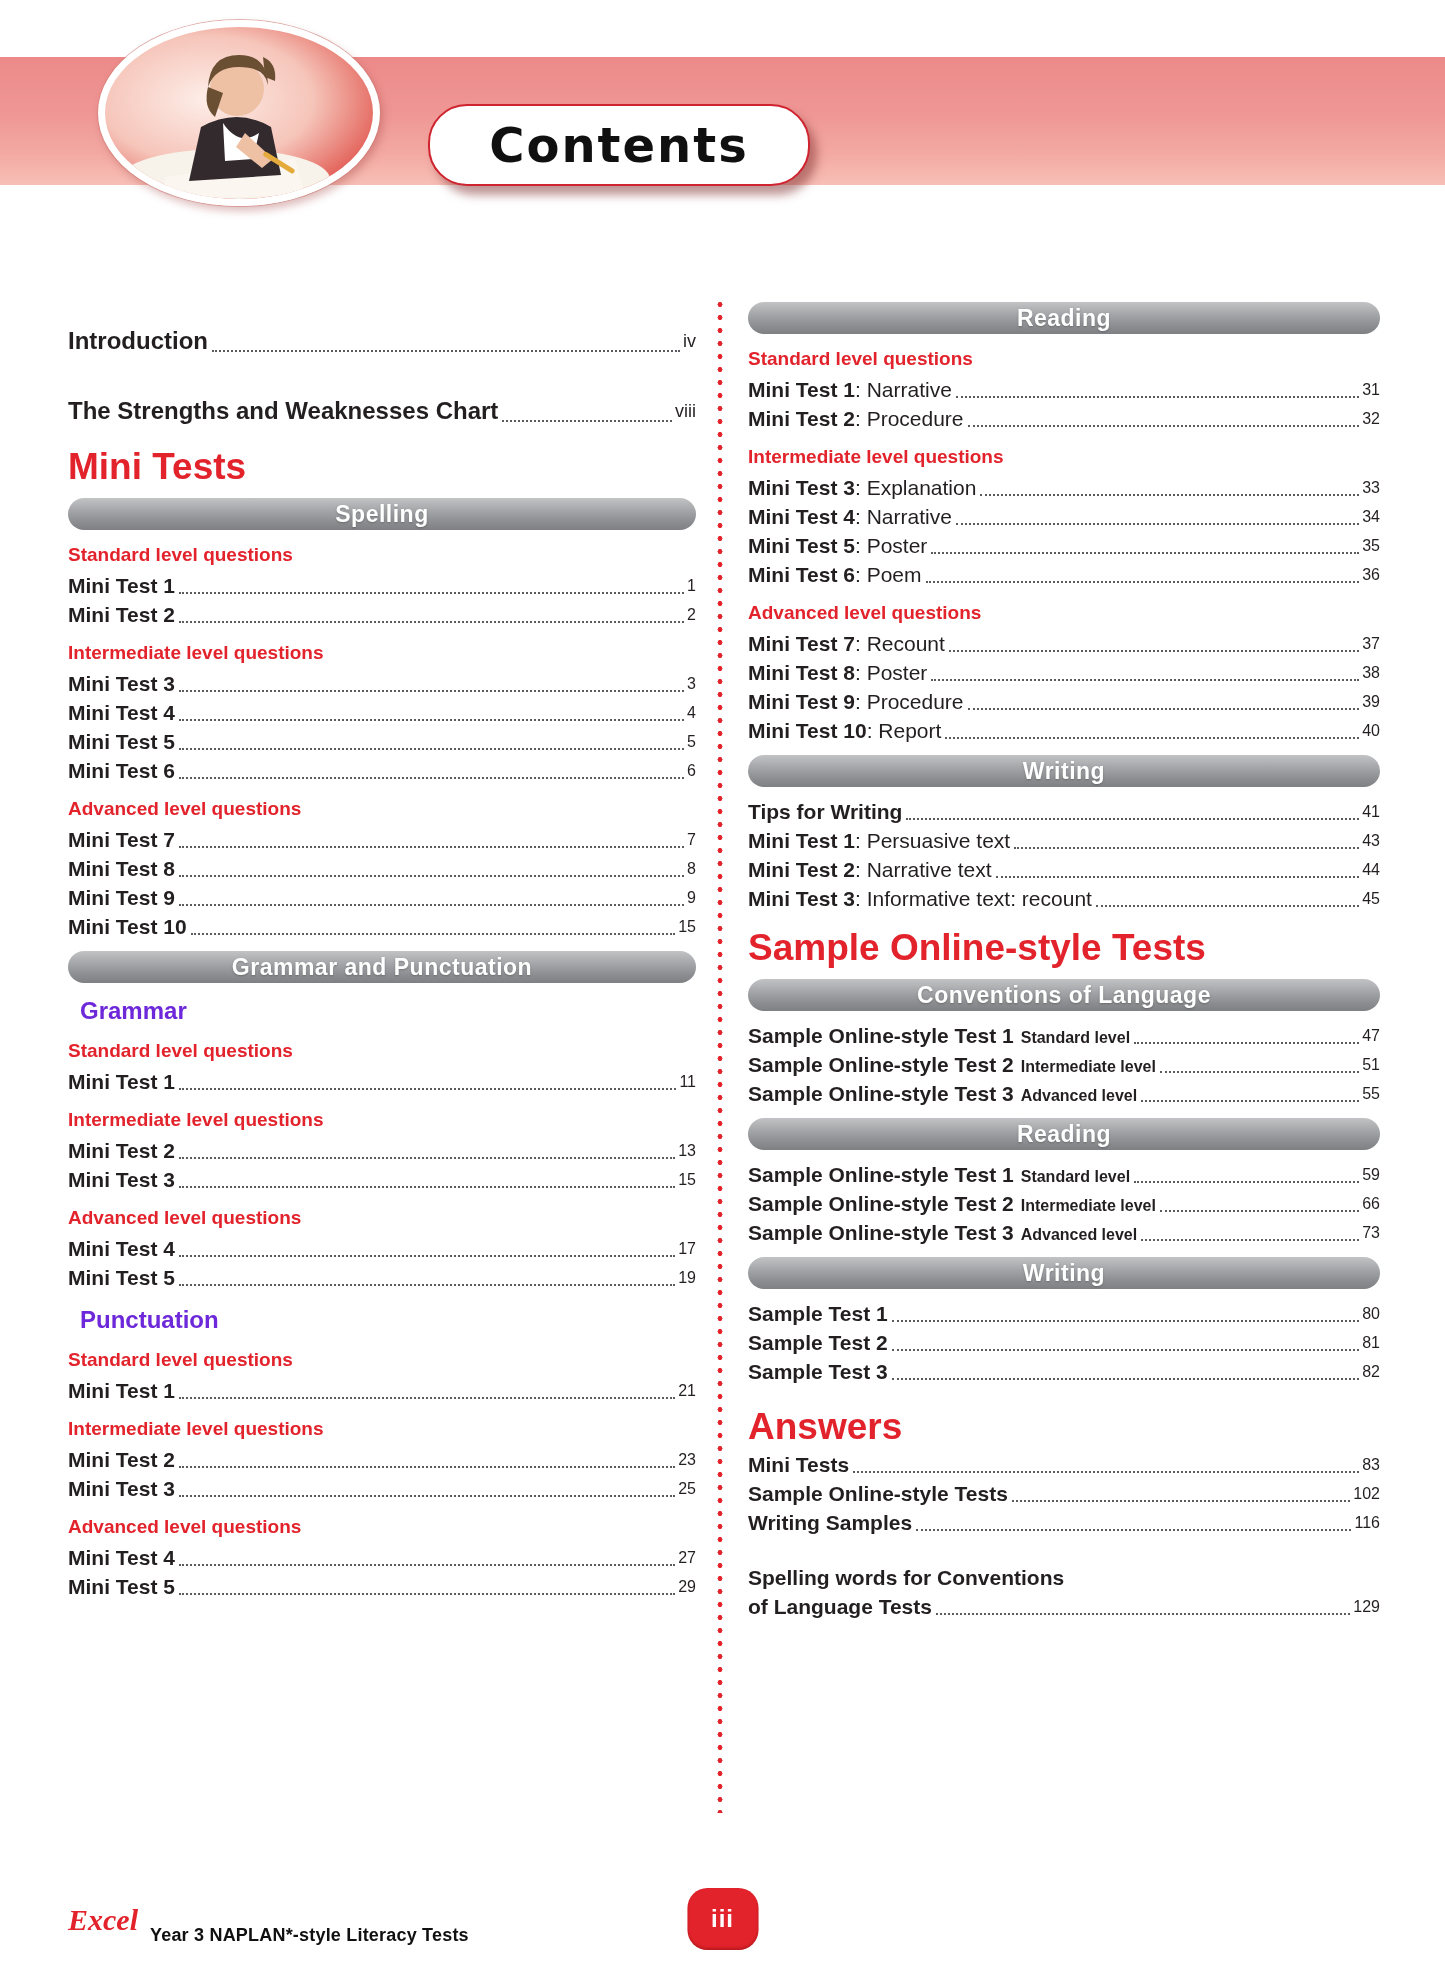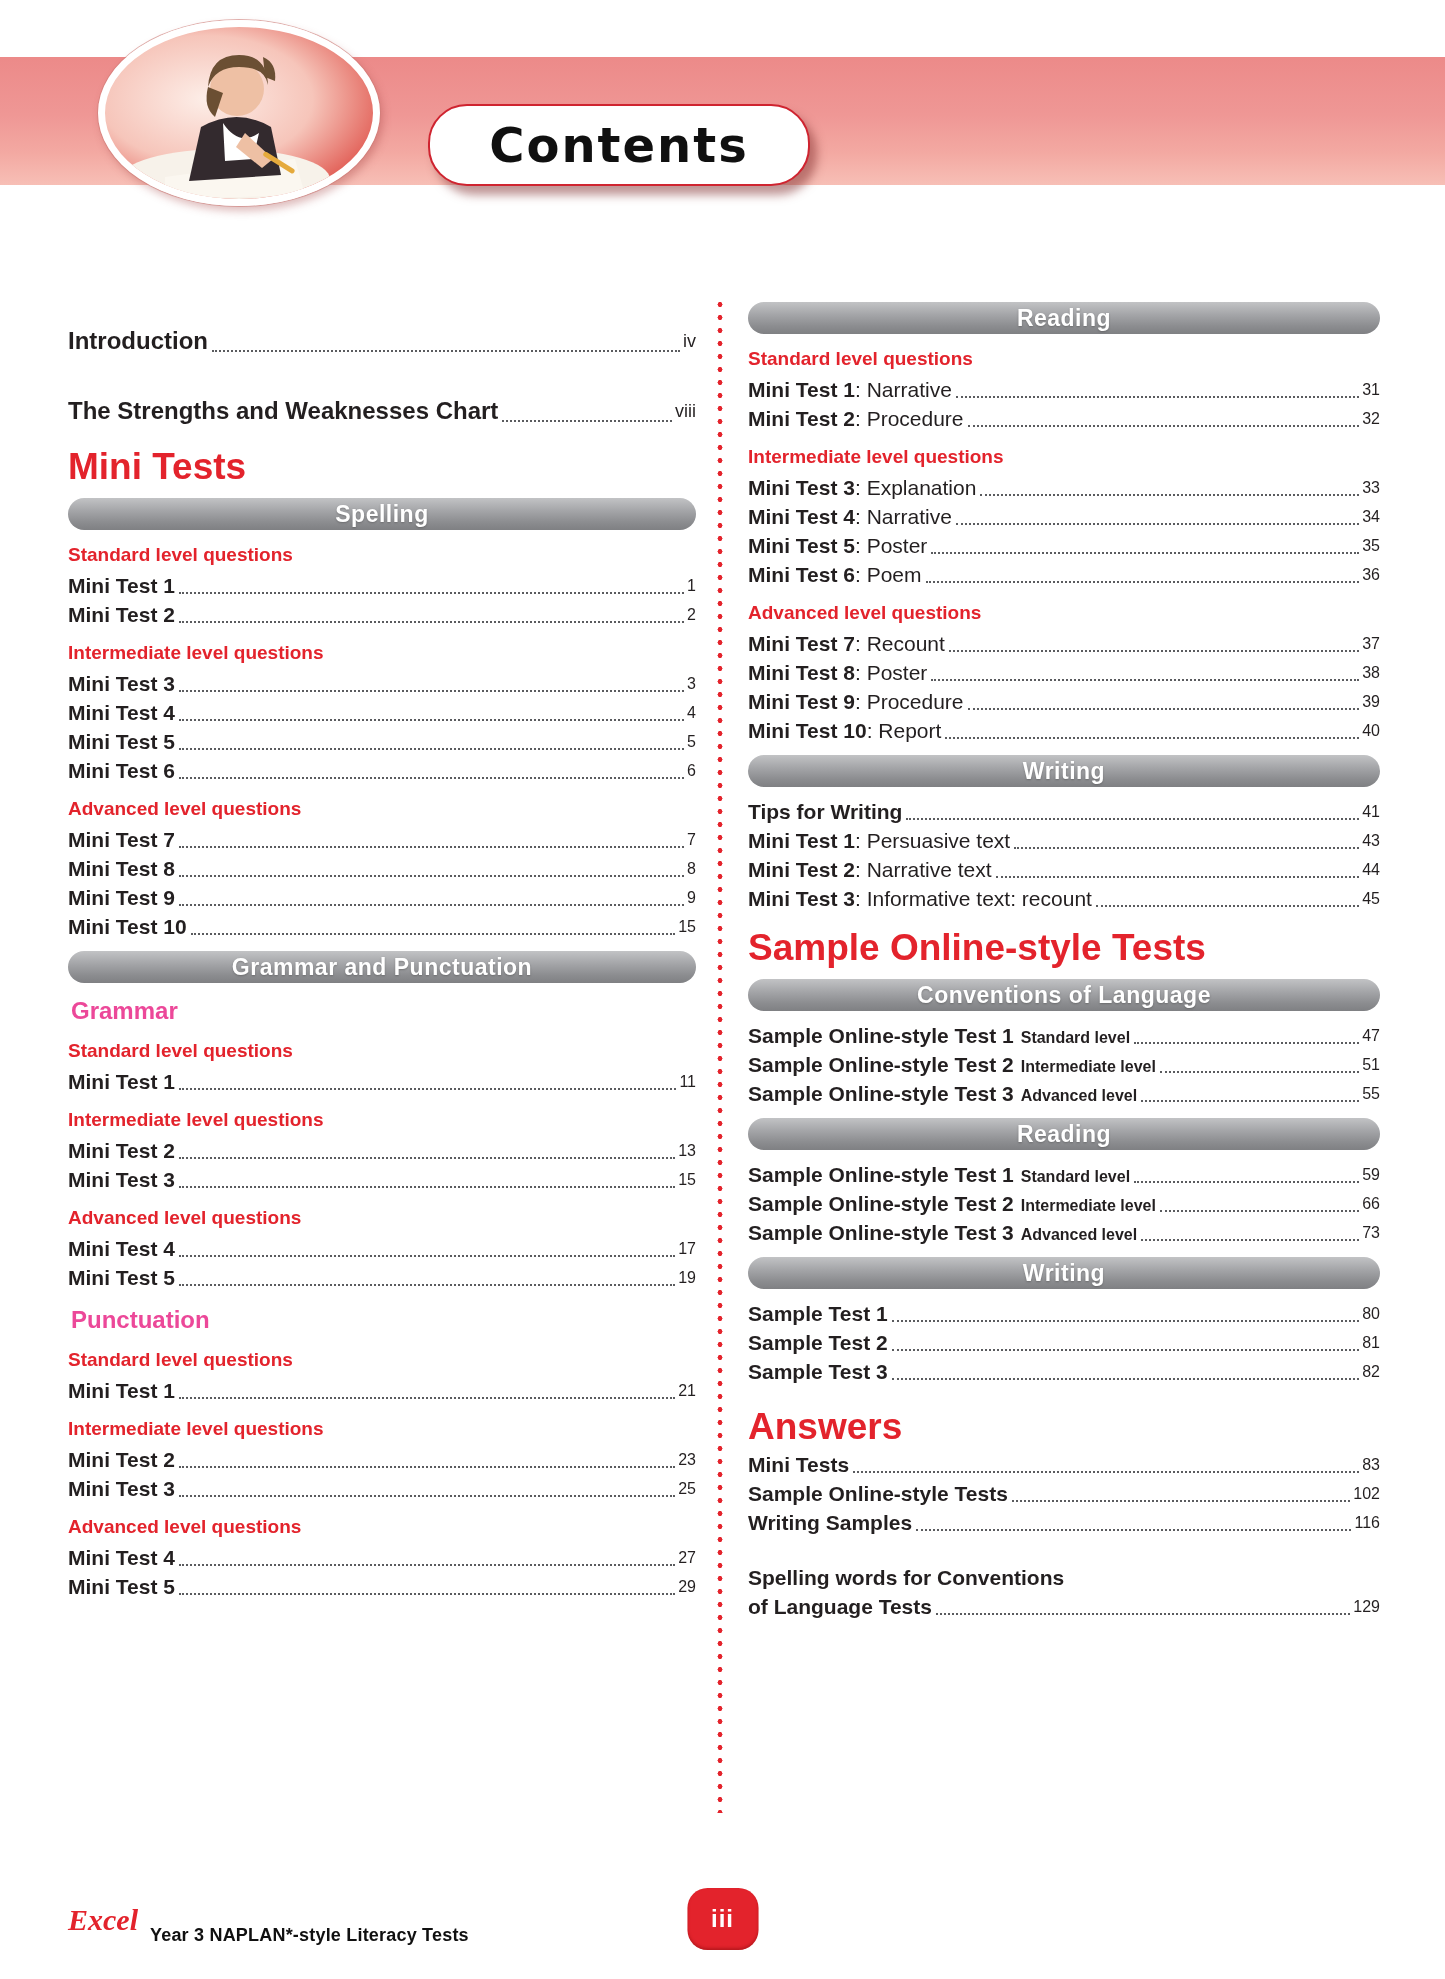--- a/index.html
+++ b/index.html
@@ -30,21 +30,21 @@
   .entry .desc{font-weight:400;white-space:nowrap;}
   .entry .suffix{font-weight:700;font-size:16px;line-height:16px;margin-left:7px;padding-bottom:4px;white-space:nowrap;}
   .entry .dots{flex:1 1 auto;min-width:10px;border-bottom:2px dotted #5a5b5e;margin:0 3px 6px 4px;}
   .entry .pg{font-weight:400;font-size:16px;}
   .entry.intro{font-size:24px;line-height:42px;margin-top:28px;}
   .entry.intro .dots{margin-bottom:10px;}
   .entry.intro .pg{font-size:18px;}
 
   .h1{color:#e3232c;font-size:37px;line-height:42px;font-weight:700;margin:14px 0 8px;}
   .h1.answers{margin:20px 0 2px;}
-  .h2{color:#ec4899;font-size:24px;line-height:32px;font-weight:700;margin:12px 3px 0;}
+  .h2{color:#6d28d9;font-size:24px;line-height:32px;font-weight:700;margin:12px 12px 0;}
   .sub{color:#e3232c;font-size:19px;line-height:30px;font-weight:700;margin:9px 0 1px;}
 
   .banner{height:32px;border-radius:16px;margin:10px 0 10px;
           background:linear-gradient(180deg,#c2c3c5 0%,#a4a5a8 40%,#8c8d90 75%,#7f8083 100%);
           display:flex;align-items:center;justify-content:center;}
   .banner span{color:#fff;font-size:23px;font-weight:700;letter-spacing:.5px;text-shadow:0 1px 2px rgba(60,60,60,.4);}
 
   .gap{height:26px;}
   .entry2 .line1{font-weight:700;font-size:21px;line-height:29px;color:#231f20;}
 

